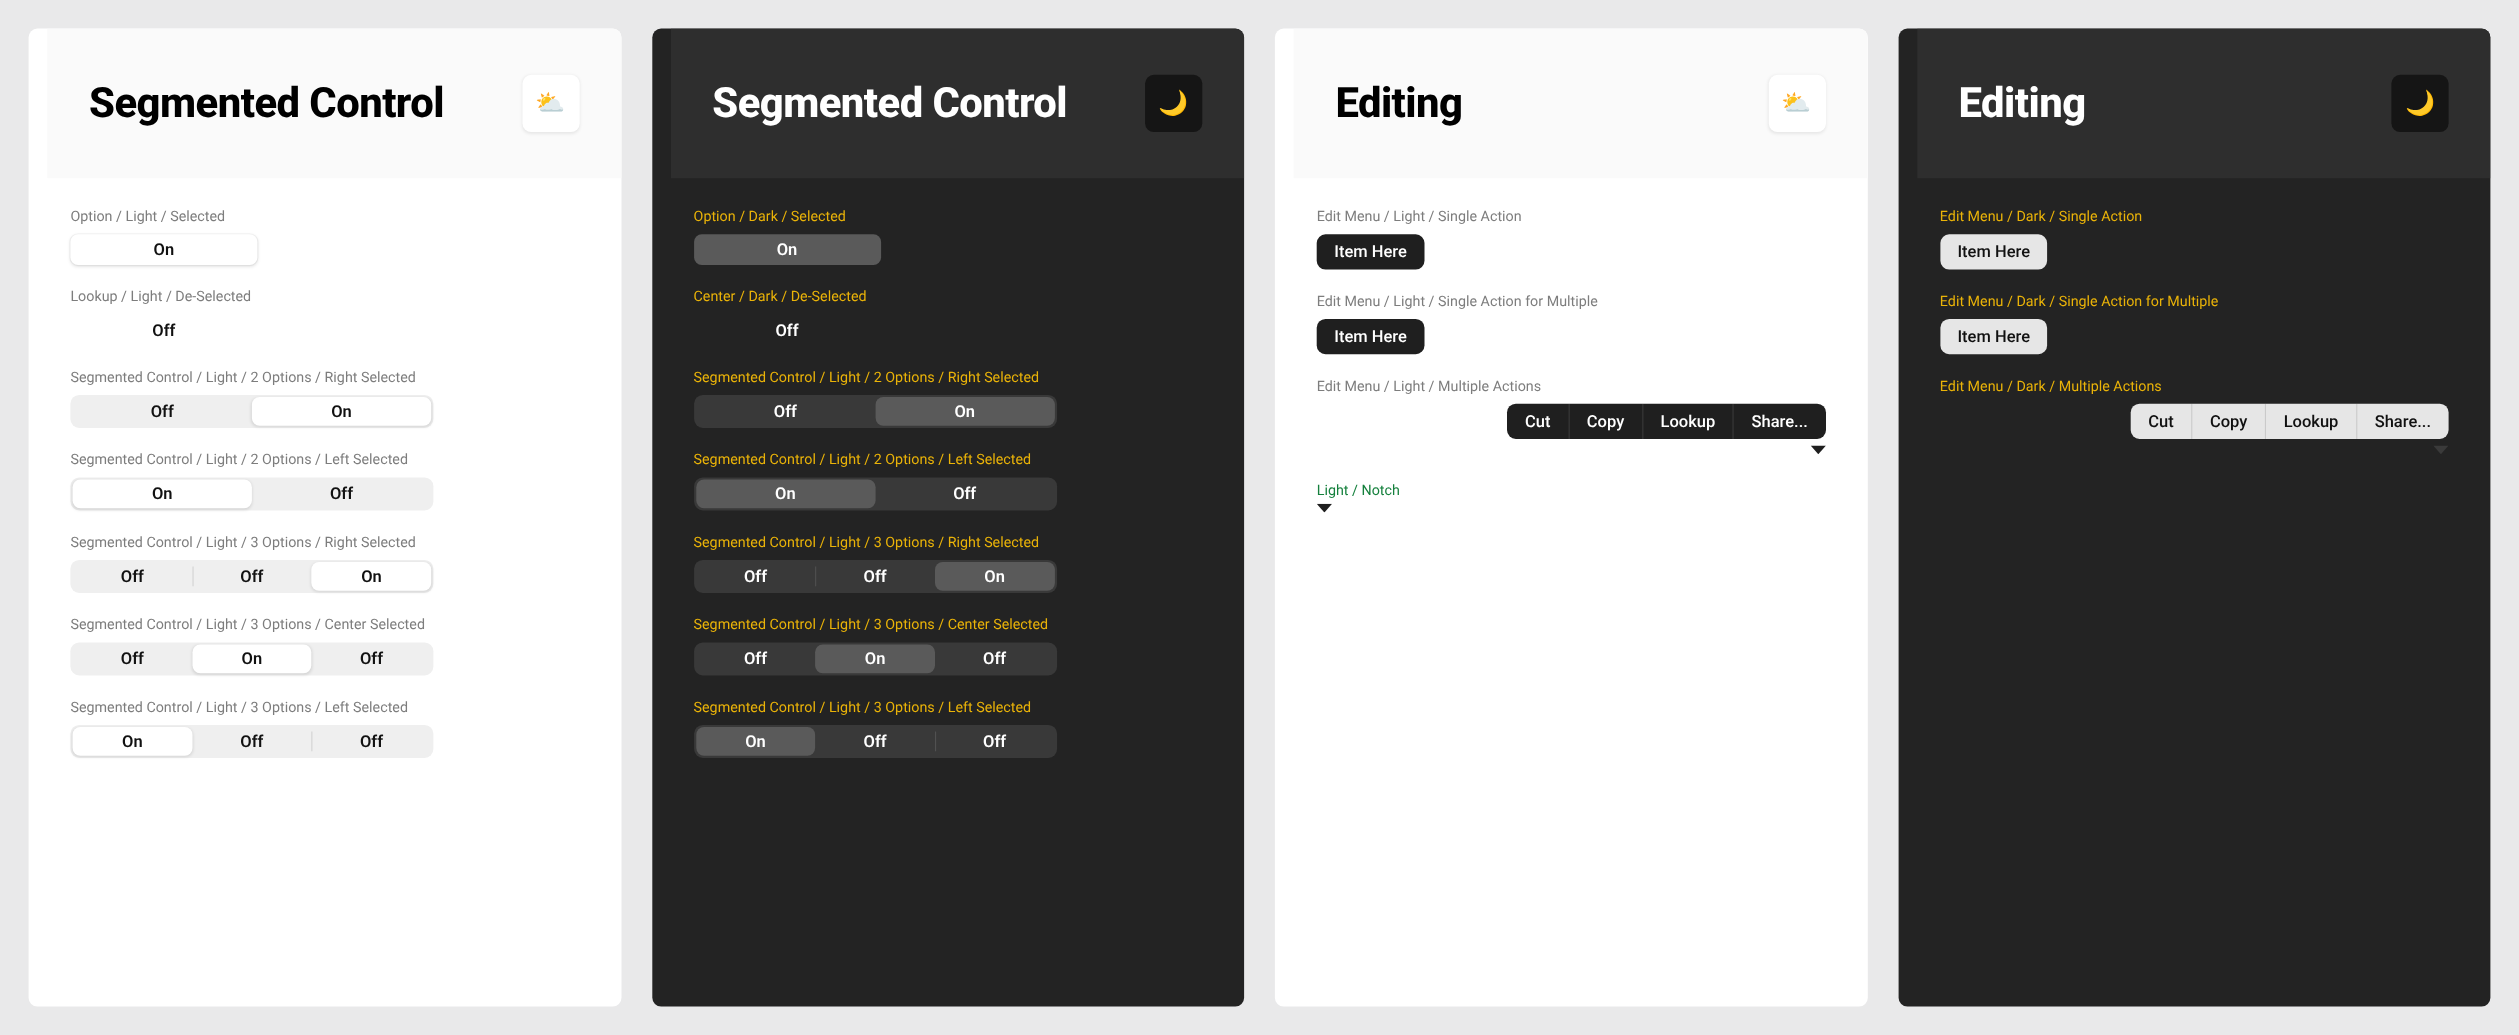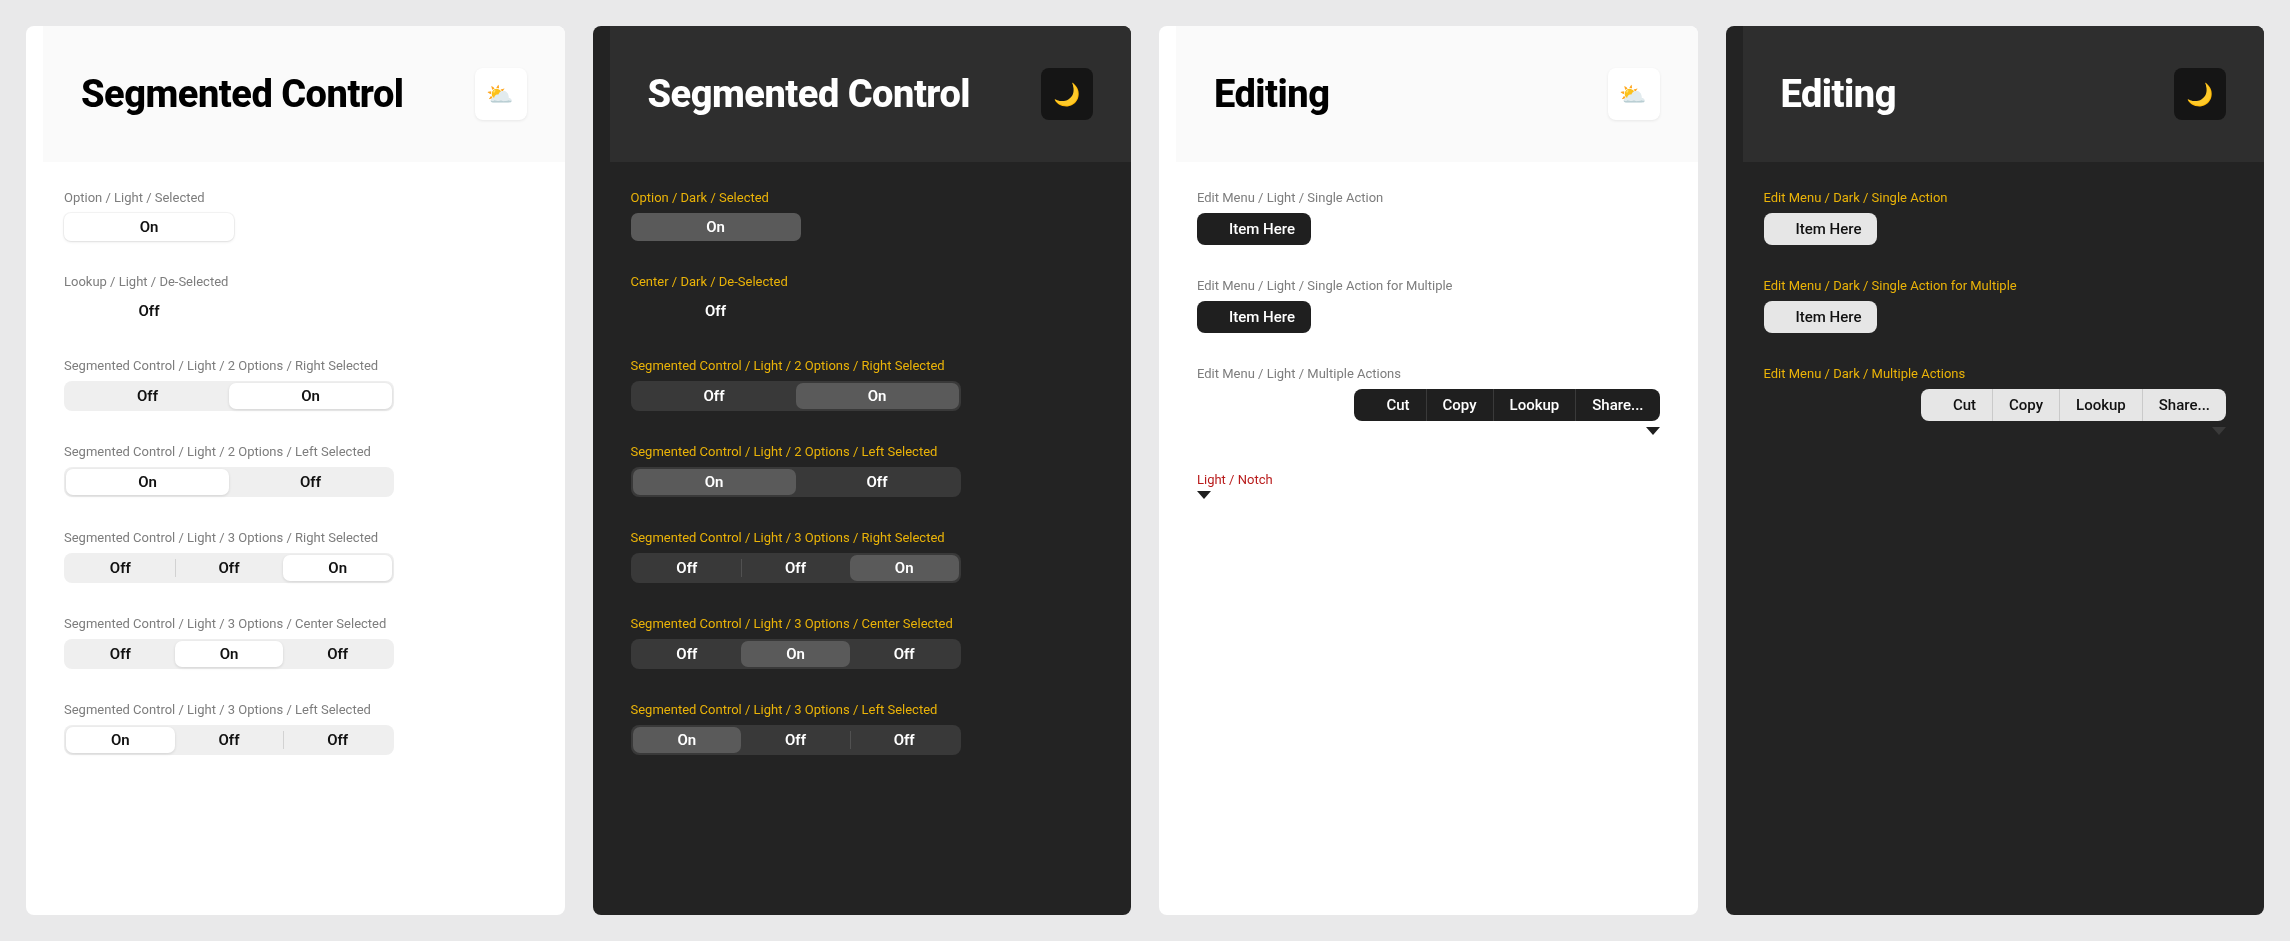--- a/index.html
+++ b/index.html
@@ -43,21 +43,21 @@
     display: flex; align-items: center; justify-content: center;
     font-size: 22px;
   }
   .panel.light .theme-badge { background: #ffffff; box-shadow: 0 1px 3px rgba(0,0,0,0.08); }
   .panel.dark  .theme-badge { background: #151515; }
 
   .panel-body {
     padding: 28px 38px 40px;
     display: flex;
     flex-direction: column;
-    gap: 33px;
+    gap: 22px;
   }
 
   .group { display: flex; flex-direction: column; gap: 8px; }
   .group-label {
     font-size: 13px;
     color: #7d7d7d;
   }
   .panel.dark .group-label { color: #eab308; }
 
   
@@ -119,21 +119,20 @@
   }
   .panel.dark .segbtn.sel {
     background:#5a5a5a;
   }
 
   
   .editmenu {
     display:inline-flex;
     border-radius: 8px;
     overflow:hidden;
-    padding-left:16px;
   }
   .editmenu.light { background:#1f1f1f; }
   .editmenu.dark  { background:#e6e6e6; }
   .editmenu .menuitem{
     padding: 7px 16px;
     font-size: 15px;
     font-weight: 500;
     white-space: nowrap;
     cursor:pointer;
   }
@@ -149,21 +148,21 @@
   .notch-wrap{ display:flex; flex-direction:column; align-items:flex-start; gap:4px;}
   .notch-caret{
     width:14px; height:8px; position:relative;
   }
   .notch-caret svg{ display:block;}
   .edit-multi-wrap{ display:flex; flex-direction:column; align-items:flex-end;}
   .edit-multi-wrap .caret-under{
     margin-top:-1px;
     margin-left: 144px;
   }
-  .panel.light .notch-label{ color:#b91c1c;}
+  .panel.light .notch-label{ color:#15803d;}
 </style>
 </head>
 <body>
 
 <div class="panel light">
   <div class="panel-header">
     <h1>Segmented Control</h1>
     <div class="theme-badge">⛅</div>
   </div>
   <div class="panel-body">

